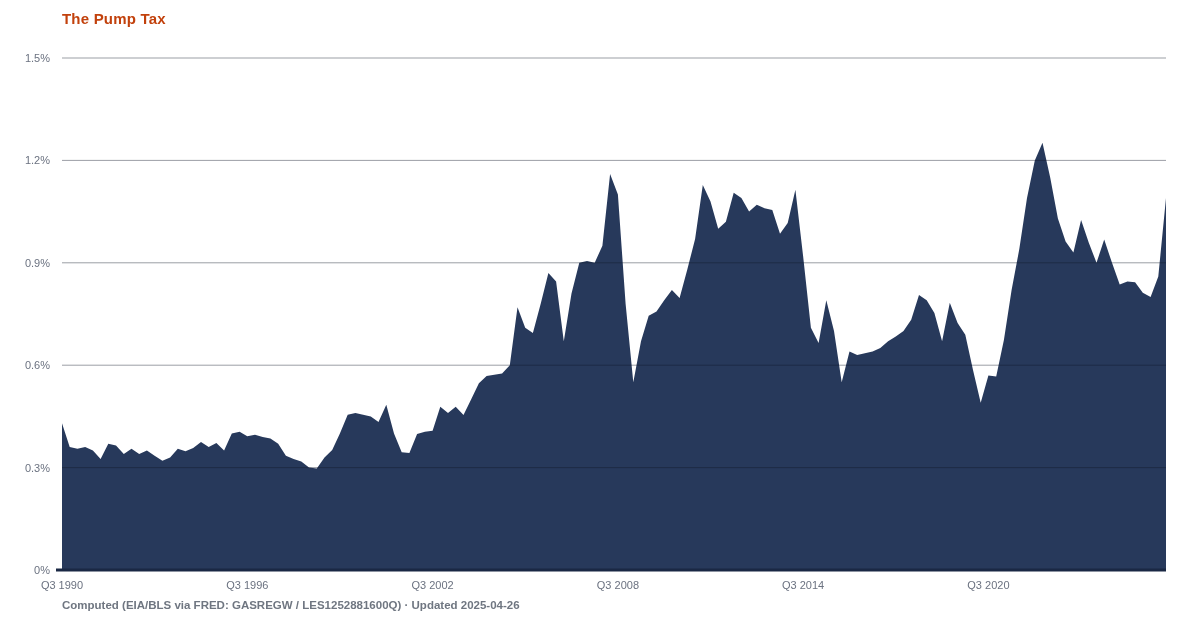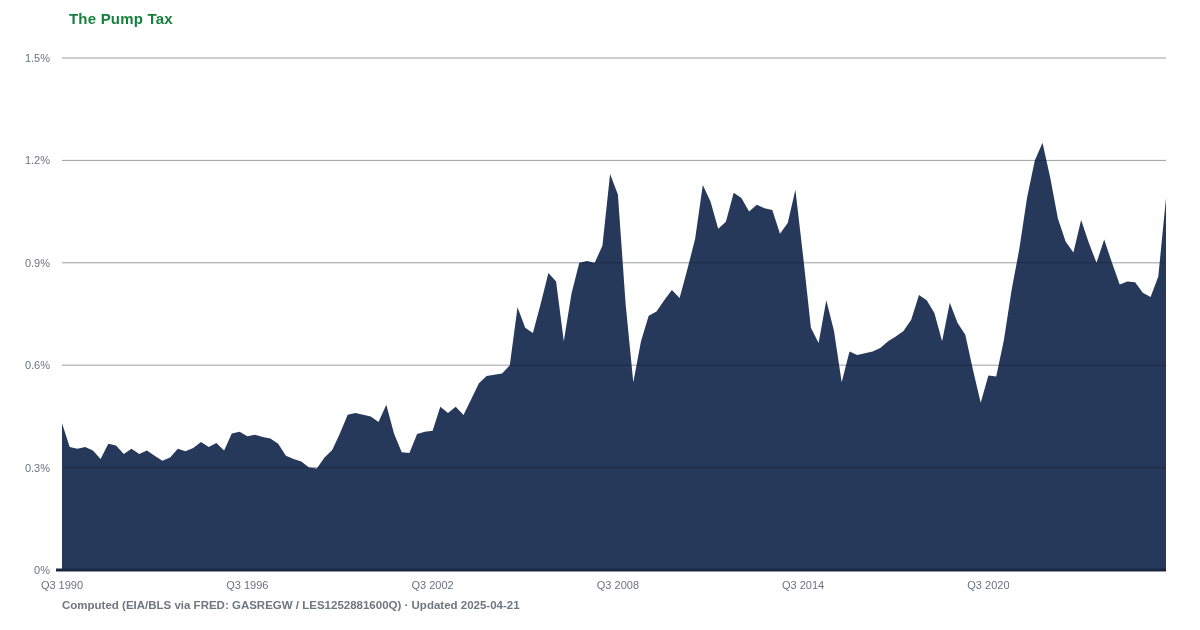--- a/index.html
+++ b/index.html
@@ -15,21 +15,21 @@
   .chart-footer{
     position:absolute;left:62px;top:599px;
     font-size:11.5px;font-weight:bold;color:#6f7681;
   }
   svg.plot{position:absolute;left:0;top:0;}
   text.tick{font-family:"Liberation Sans","DejaVu Sans",sans-serif;font-size:11px;}
 </style>
 </head>
 <body style="background: rgb(255, 255, 255);">
 
-<div class="chart-title" style="color: #15803d; margin-left: 7px;">The Pump Tax</div>
+<div class="chart-title" style="color: #c2410c;">The Pump Tax</div>
 
 <svg class="plot" width="1200" height="630" viewBox="0 0 1200 630" aria-hidden="false">
   <g id="g-area">
       <path d="M62,570L62.0,423.2L69.7,447.1L77.4,448.8L85.2,447.1L92.9,450.5L100.6,459.1L108.3,443.7L116.0,445.4L123.8,453.9L131.5,448.8L139.2,453.9L146.9,450.5L154.6,455.7L162.4,460.8L170.1,457.4L177.8,448.8L185.5,451.2L193.2,448.1L201.0,442.0L208.7,447.1L216.4,443.0L224.1,450.5L231.8,433.5L239.6,431.8L247.3,436.2L255.0,434.8L262.7,436.9L270.4,438.6L278.2,443.7L285.9,455.7L293.6,459.1L301.3,461.5L309.0,467.6L316.8,468.6L324.5,457.4L332.2,449.9L339.9,433.5L347.7,414.7L355.4,413.0L363.1,414.7L370.8,416.4L378.5,421.9L386.3,404.8L394.0,433.5L401.7,452.2L409.4,452.9L417.1,434.1L424.9,431.8L432.6,430.7L440.3,406.8L448.0,413.0L455.7,406.8L463.5,415.0L471.2,399.3L478.9,383.3L486.6,376.1L494.3,374.8L502.1,373.4L509.8,365.2L517.5,307.2L525.2,327.7L532.9,333.1L540.7,303.8L548.4,273.0L556.1,281.6L563.8,341.3L571.5,293.5L579.3,262.8L587.0,261.1L594.7,262.8L602.4,245.7L610.1,174.1L617.9,194.5L625.6,303.8L633.3,382.3L641.0,341.3L648.7,315.7L656.5,311.6L664.2,300.3L671.9,290.1L679.6,298.0L687.3,269.6L695.1,238.9L702.8,185.0L710.5,201.4L718.2,228.7L725.9,221.8L733.7,192.8L741.4,197.9L749.1,211.6L756.8,204.8L764.5,208.2L772.3,209.9L780.0,233.8L787.7,222.9L795.4,189.8L803.1,256.0L810.9,327.7L818.6,343.0L826.3,300.3L834.0,331.1L841.7,382.3L849.5,351.5L857.2,355.0L864.9,353.3L872.6,351.5L880.3,348.1L888.1,341.3L895.8,336.5L903.5,331.1L911.2,319.8L919.0,294.9L926.7,300.3L934.4,313.0L942.1,341.3L949.8,302.7L957.6,322.9L965.3,334.8L973.0,370.0L980.7,402.7L988.4,375.4L996.2,376.5L1003.9,339.9L1011.6,290.1L1019.3,249.1L1027.0,197.9L1034.8,160.4L1042.5,142.7L1050.2,177.5L1057.9,218.4L1065.6,241.6L1073.4,252.6L1081.1,220.1L1088.8,242.7L1096.5,262.8L1104.2,239.6L1112.0,262.8L1119.7,284.6L1127.4,281.6L1135.1,282.3L1142.8,292.8L1150.6,296.9L1158.3,276.5L1166.0,197.9L1166,570Z" fill="#27395b" stroke="none"></path>
     </g>
   <g id="g-grid">
       <line x1="62" x2="1166" y1="467.6" y2="467.6" stroke="rgba(16,24,40,0.42)" stroke-width="1"></line>
       <line x1="62" x2="1166" y1="365.2" y2="365.2" stroke="rgba(16,24,40,0.42)" stroke-width="1"></line>
       <line x1="62" x2="1166" y1="262.8" y2="262.8" stroke="rgba(16,24,40,0.42)" stroke-width="1"></line>
       <line x1="62" x2="1166" y1="160.4" y2="160.4" stroke="rgba(16,24,40,0.42)" stroke-width="1"></line>
@@ -49,13 +49,13 @@
   <g id="g-xticks">
       <text x="62.0" y="589" text-anchor="middle" fill="#6b7280" class="tick">Q3 1990</text>
       <text x="247.3" y="589" text-anchor="middle" fill="#6b7280" class="tick">Q3 1996</text>
       <text x="432.6" y="589" text-anchor="middle" fill="#6b7280" class="tick">Q3 2002</text>
       <text x="617.9" y="589" text-anchor="middle" fill="#6b7280" class="tick">Q3 2008</text>
       <text x="803.1" y="589" text-anchor="middle" fill="#6b7280" class="tick">Q3 2014</text>
       <text x="988.4" y="589" text-anchor="middle" fill="#6b7280" class="tick">Q3 2020</text>
     </g>
 </svg>
 
-<div class="chart-footer" style="color: rgb(111, 118, 129);">Computed (EIA/BLS via FRED: GASREGW / LES1252881600Q) · Updated 2025-04-21</div>
+<div class="chart-footer" style="color: rgb(111, 118, 129);">Computed (EIA/BLS via FRED: GASREGW / LES1252881600Q) · Updated 2025-04-26</div>
 
 </body></html>

